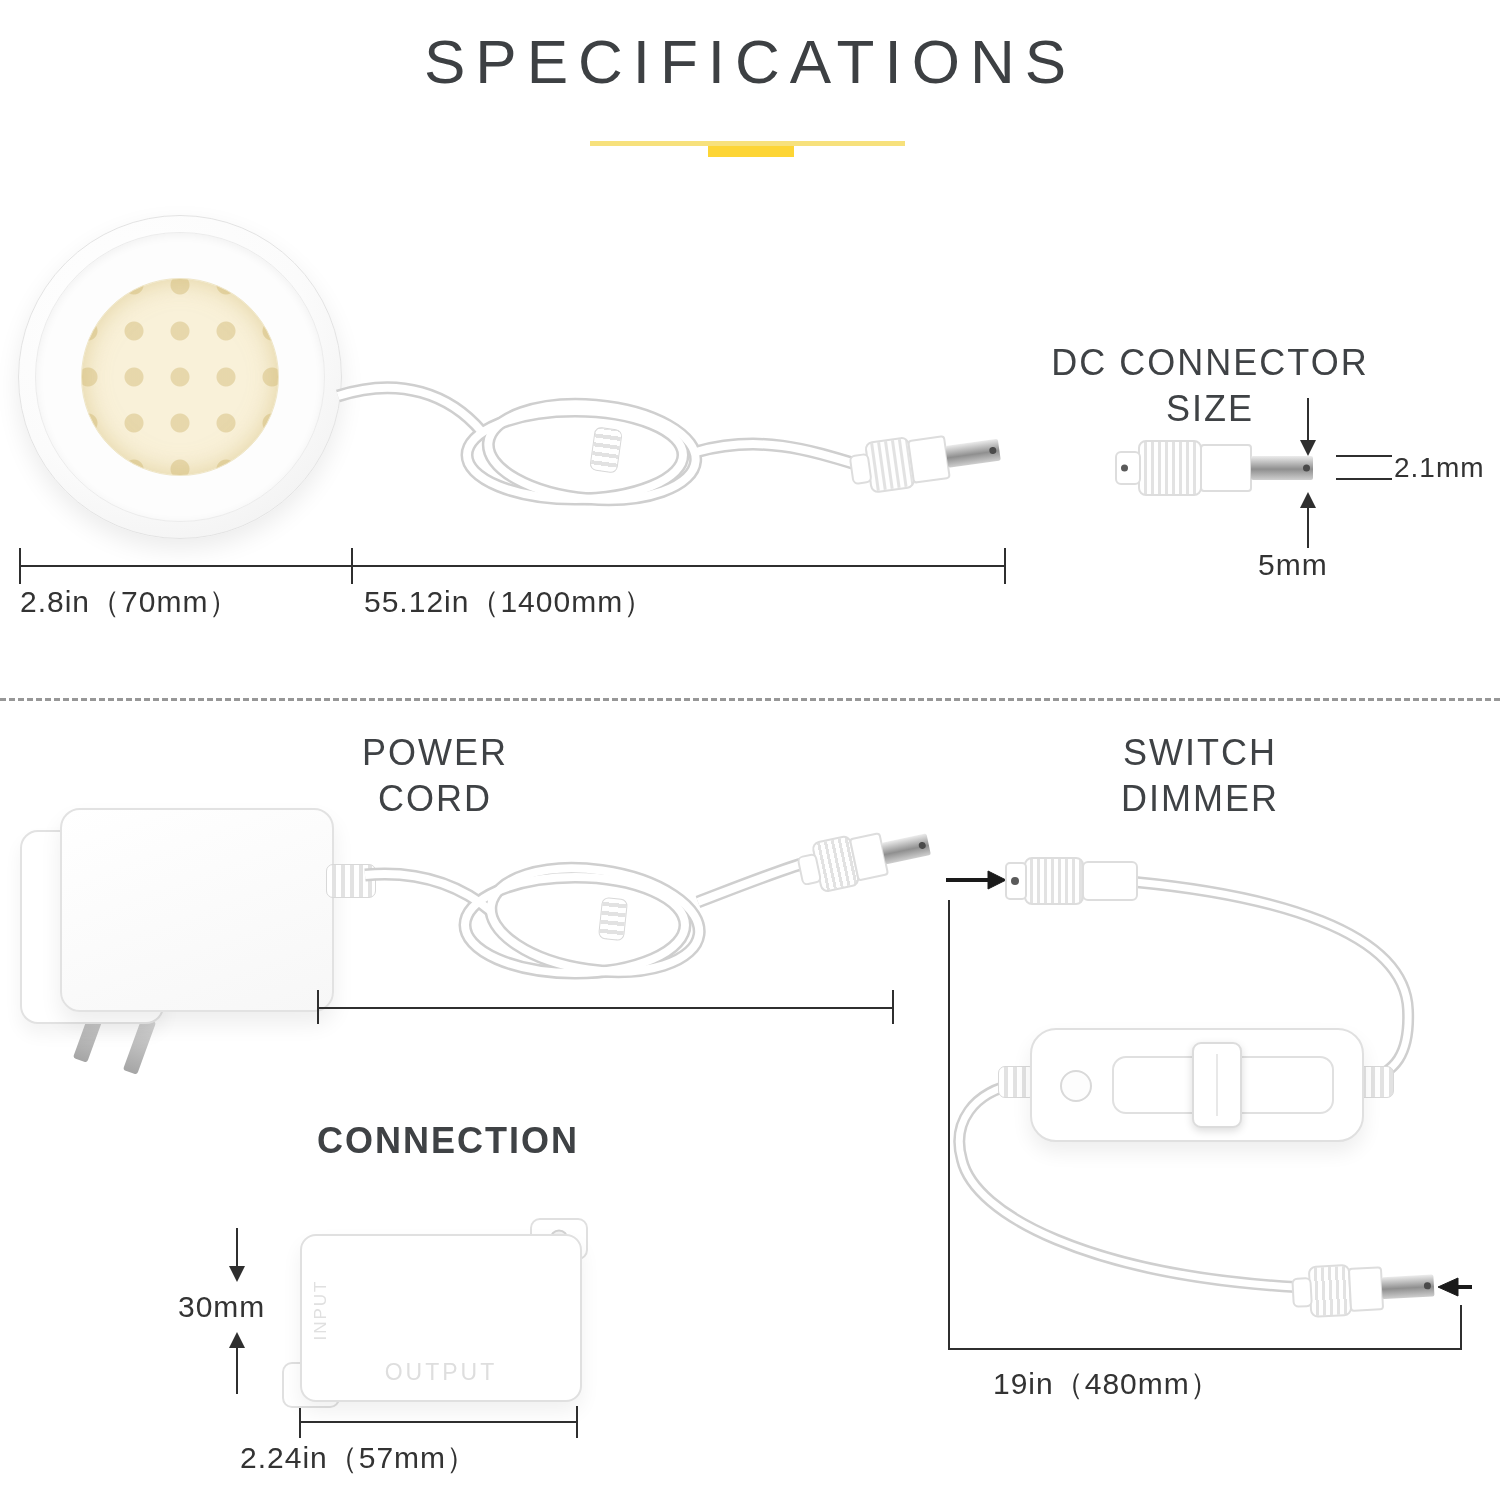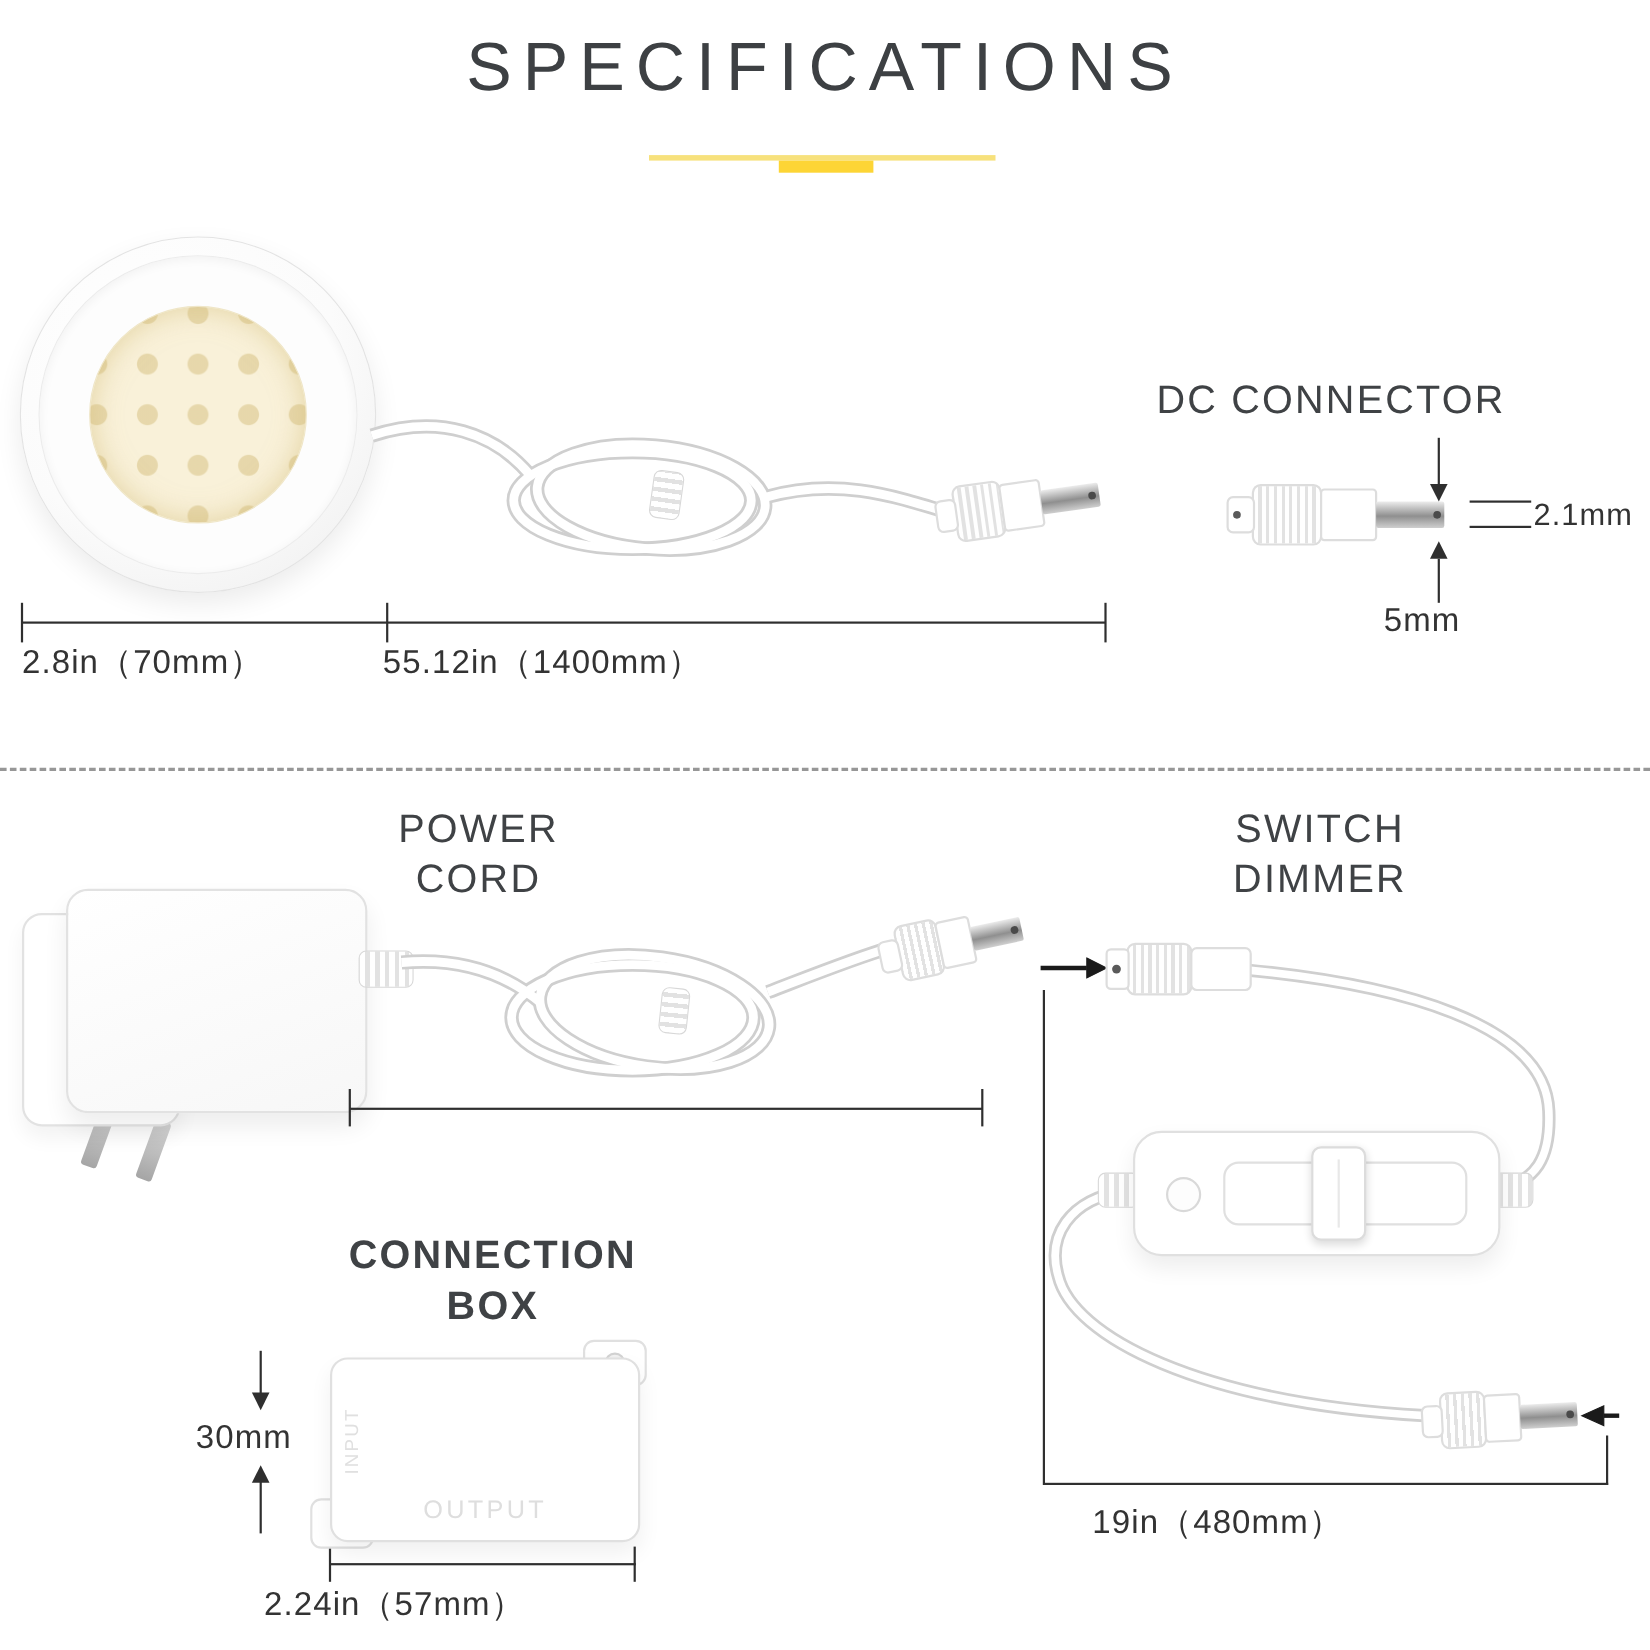--- a/index.html
+++ b/index.html
@@ -115,24 +115,25 @@
     <div class="ribs" style="width:42px;"></div>
     <div class="barrel" style="width:34px;"></div>
     <div class="tip" style="width:54px;"></div>
   </div>
 
   <div class="abs vline" style="left:19px;top:548px;height:36px;"></div>
   <div class="abs vline" style="left:351px;top:548px;height:36px;"></div>
   <div class="abs vline" style="left:1004px;top:548px;height:36px;"></div>
   <div class="abs hline" style="left:20px;top:565px;width:985px;"></div>
   <div class="abs dim" style="left:20px;top:582px;width:332px;">2.8in（70mm）</div>
-  <div class="abs dim" style="left:348px;top:582px;width:653px;">55.12in（1400mm）</div>
+  <div class="abs dim" style="left:364px;top:582px;width:653px;">55.12in（1400mm）</div>
 
   <div class="abs lbl" style="left:1040px;top:340px;width:340px;">
     <div>DC CONNECTOR</div>
+    <div>SIZE</div>
   </div>
 
   <div class="abs plug" style="left:1115px;top:440px;width:205px;height:56px;">
     <div class="cap holed" style="width:22px;height:30px;"></div>
     <div class="ribs" style="width:60px;height:52px;"></div>
     <div class="barrel" style="width:48px;height:44px;"></div>
     <div class="tip" style="width:62px;height:24px;"></div>
   </div>
 
   <div class="abs vline" style="left:1307px;top:398px;height:44px;"></div>
@@ -181,21 +182,20 @@
     <div class="barrel" style="width:28px;"></div>
     <div class="tip" style="width:46px;"></div>
   </div>
 
   <div class="abs vline" style="left:317px;top:990px;height:34px;"></div>
   <div class="abs vline" style="left:892px;top:990px;height:34px;"></div>
   <div class="abs hline" style="left:318px;top:1007px;width:575px;"></div>
 
   <div class="abs lbl" style="left:293px;top:1118px;width:310px;font-weight:bold;">
     <div>CONNECTION</div>
-    <div>BOX</div>
   </div>
 
   <div class="abs cbox-ear" style="left:530px;top:1218px;width:54px;height:38px;">
     <div class="cbox-hole"></div>
   </div>
   <div class="abs cbox-ear" style="left:282px;top:1362px;width:54px;height:42px;">
     <div class="cbox-hole"></div>
   </div>
   <div class="abs cbox-body">
     <div class="cbox-input">INPUT</div>

